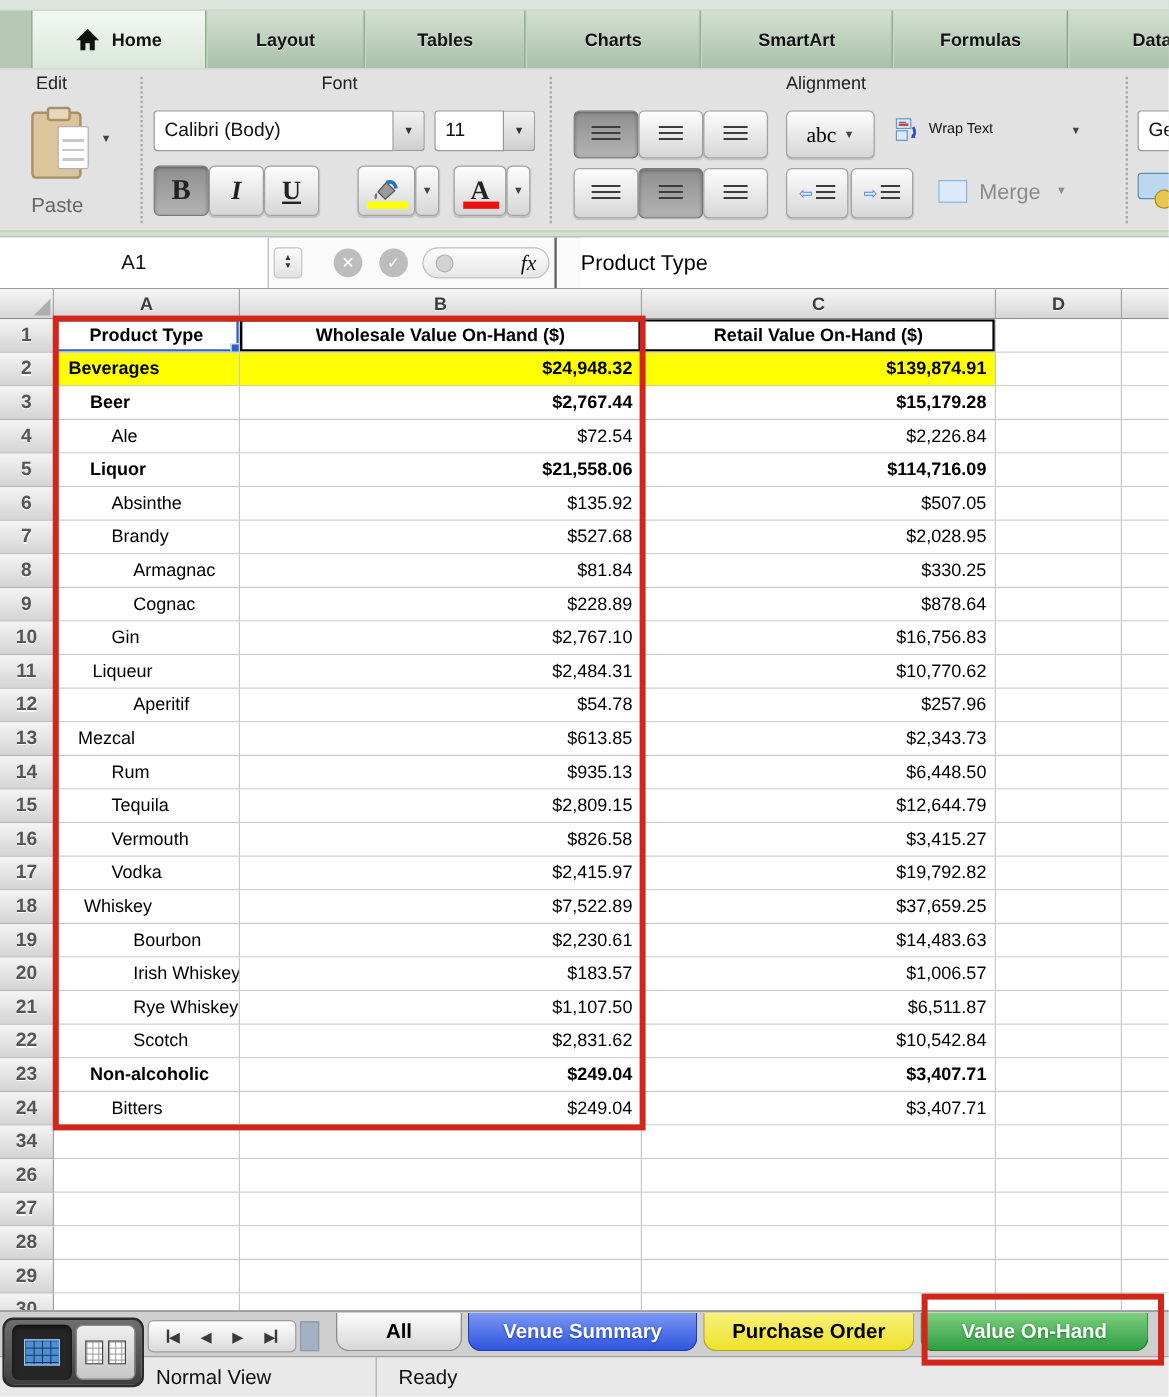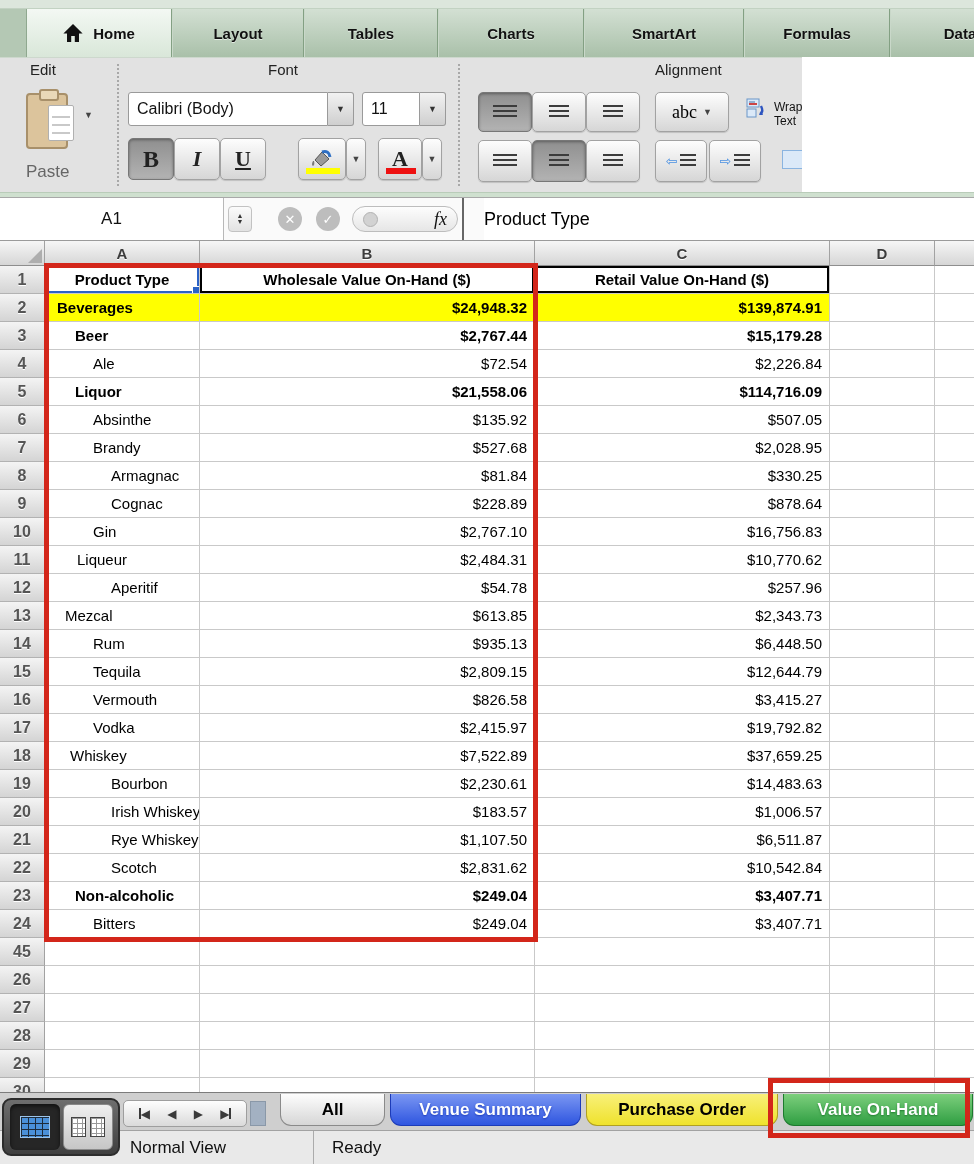--- a/index.html
+++ b/index.html
@@ -11,21 +11,21 @@
   #ribbon-bar { position:absolute; left:0; top:0; width:974px; height:57px; background:#b4c8b4; }
   #ribbon-bar .topstrip { position:absolute; left:0; top:0; width:100%; height:9px; background:#dce6dc; border-bottom:1px solid #c2d2c2; }
   #ribbon-tabs { position:absolute; left:26px; top:9px; height:48px; display:flex; }
   .ribbon-tab { height:48px; display:flex; align-items:center; justify-content:center; gap:10px;
      background:linear-gradient(#d3e0d3,#a9c0a9); border-right:1px solid #83a083; border-left:1px solid #c9d8c9;
      font-size:15px; font-weight:700; color:#111; text-shadow:0 1px 0 rgba(255,255,255,.6); }
   .ribbon-tab.active { background:linear-gradient(#f3f8f3,#d9e7d9); border-left:1px solid #8fa88f; }
   .home-glyph { width:20px; height:18px; }
 
   
-  #toolbar { position:absolute; left:0; top:57px; width:802px; height:135px; background:#e2e2e2; border-top:1px solid #cdd8cd; overflow:hidden; }
+  #toolbar { position:absolute; left:0; top:57px; width:974px; height:135px; background:#e2e2e2; border-top:1px solid #cdd8cd; overflow:hidden; }
   .group-label { position:absolute; top:3px; font-size:15px; color:#222; }
   .vsep { position:absolute; top:6px; bottom:6px; width:0; border-left:2px dotted #a8a8a8; }
   .tbtn { position:absolute; border:1px solid #a2a2a2; border-radius:5px; background:linear-gradient(#fdfdfd,#d6d6d6);
      display:flex; align-items:center; justify-content:center; box-shadow:0 1px 1px rgba(0,0,0,.15); }
   .tbtn.pressed { background:linear-gradient(#8f8f8f,#b3b3b3); box-shadow:inset 0 1px 3px rgba(0,0,0,.35); border-color:#777; }
   .combo { position:absolute; height:34px; background:#fff; border:1px solid #9a9a9a; border-radius:3px 0 0 3px;
      font-size:16px; color:#111; display:flex; align-items:center; padding-left:8px; }
   .combo-arrow { position:absolute; height:34px; border:1px solid #9a9a9a; border-left:none; border-radius:0 3px 3px 0;
      background:linear-gradient(#f2f2f2,#cfcfcf); display:flex; align-items:center; justify-content:center; font-size:9px; color:#333; }
   .mini-arrow { font-size:9px; color:#444; }
@@ -469,21 +469,21 @@
         </div>
         <div class="grow">
           <div class="rownum">24</div>
           <div class="cell cA" style="padding-left: 48px;">Bitters</div>
           <div class="cell cB">$249.04</div>
           <div class="cell cC">$3,407.71</div>
           <div class="cell cD"></div>
           <div class="cell cE"></div>
         </div>
         <div class="grow">
-          <div class="rownum">45</div>
+          <div class="rownum">34</div>
           <div class="cell cA"></div>
           <div class="cell cB"></div>
           <div class="cell cC"></div>
           <div class="cell cD"></div>
           <div class="cell cE"></div>
         </div>
         <div class="grow">
           <div class="rownum">26</div>
           <div class="cell cA"></div>
           <div class="cell cB"></div>
@@ -533,21 +533,21 @@
     <div id="nav-pill">
       <span class="navg"><span class="bar"></span>◀</span>
       <span class="navg">◀</span>
       <span class="navg">▶</span>
       <span class="navg">▶<span class="bar"></span></span>
     </div>
     <div id="tab-gutter"></div>
     <div id="sheet-tabs">
         <div class="sheet-tab st-plain" style="width: 105px;">All</div>
         <div class="sheet-tab st-blue" style="width: 191px;">Venue Summary</div>
-        <div class="sheet-tab st-yellow" style="width: 192px;">Purchase Order</div>
+        <div class="sheet-tab st-yellow" style="width: 176px;">Purchase Order</div>
         <div class="sheet-tab st-green" style="width: 190px;">Value On-Hand</div>
       </div>
   </div>
 
   <div id="status-bar">
     <div id="status-view">Normal View</div>
     <div id="status-sep"></div>
     <div id="status-ready">Ready</div>
   </div>
 

